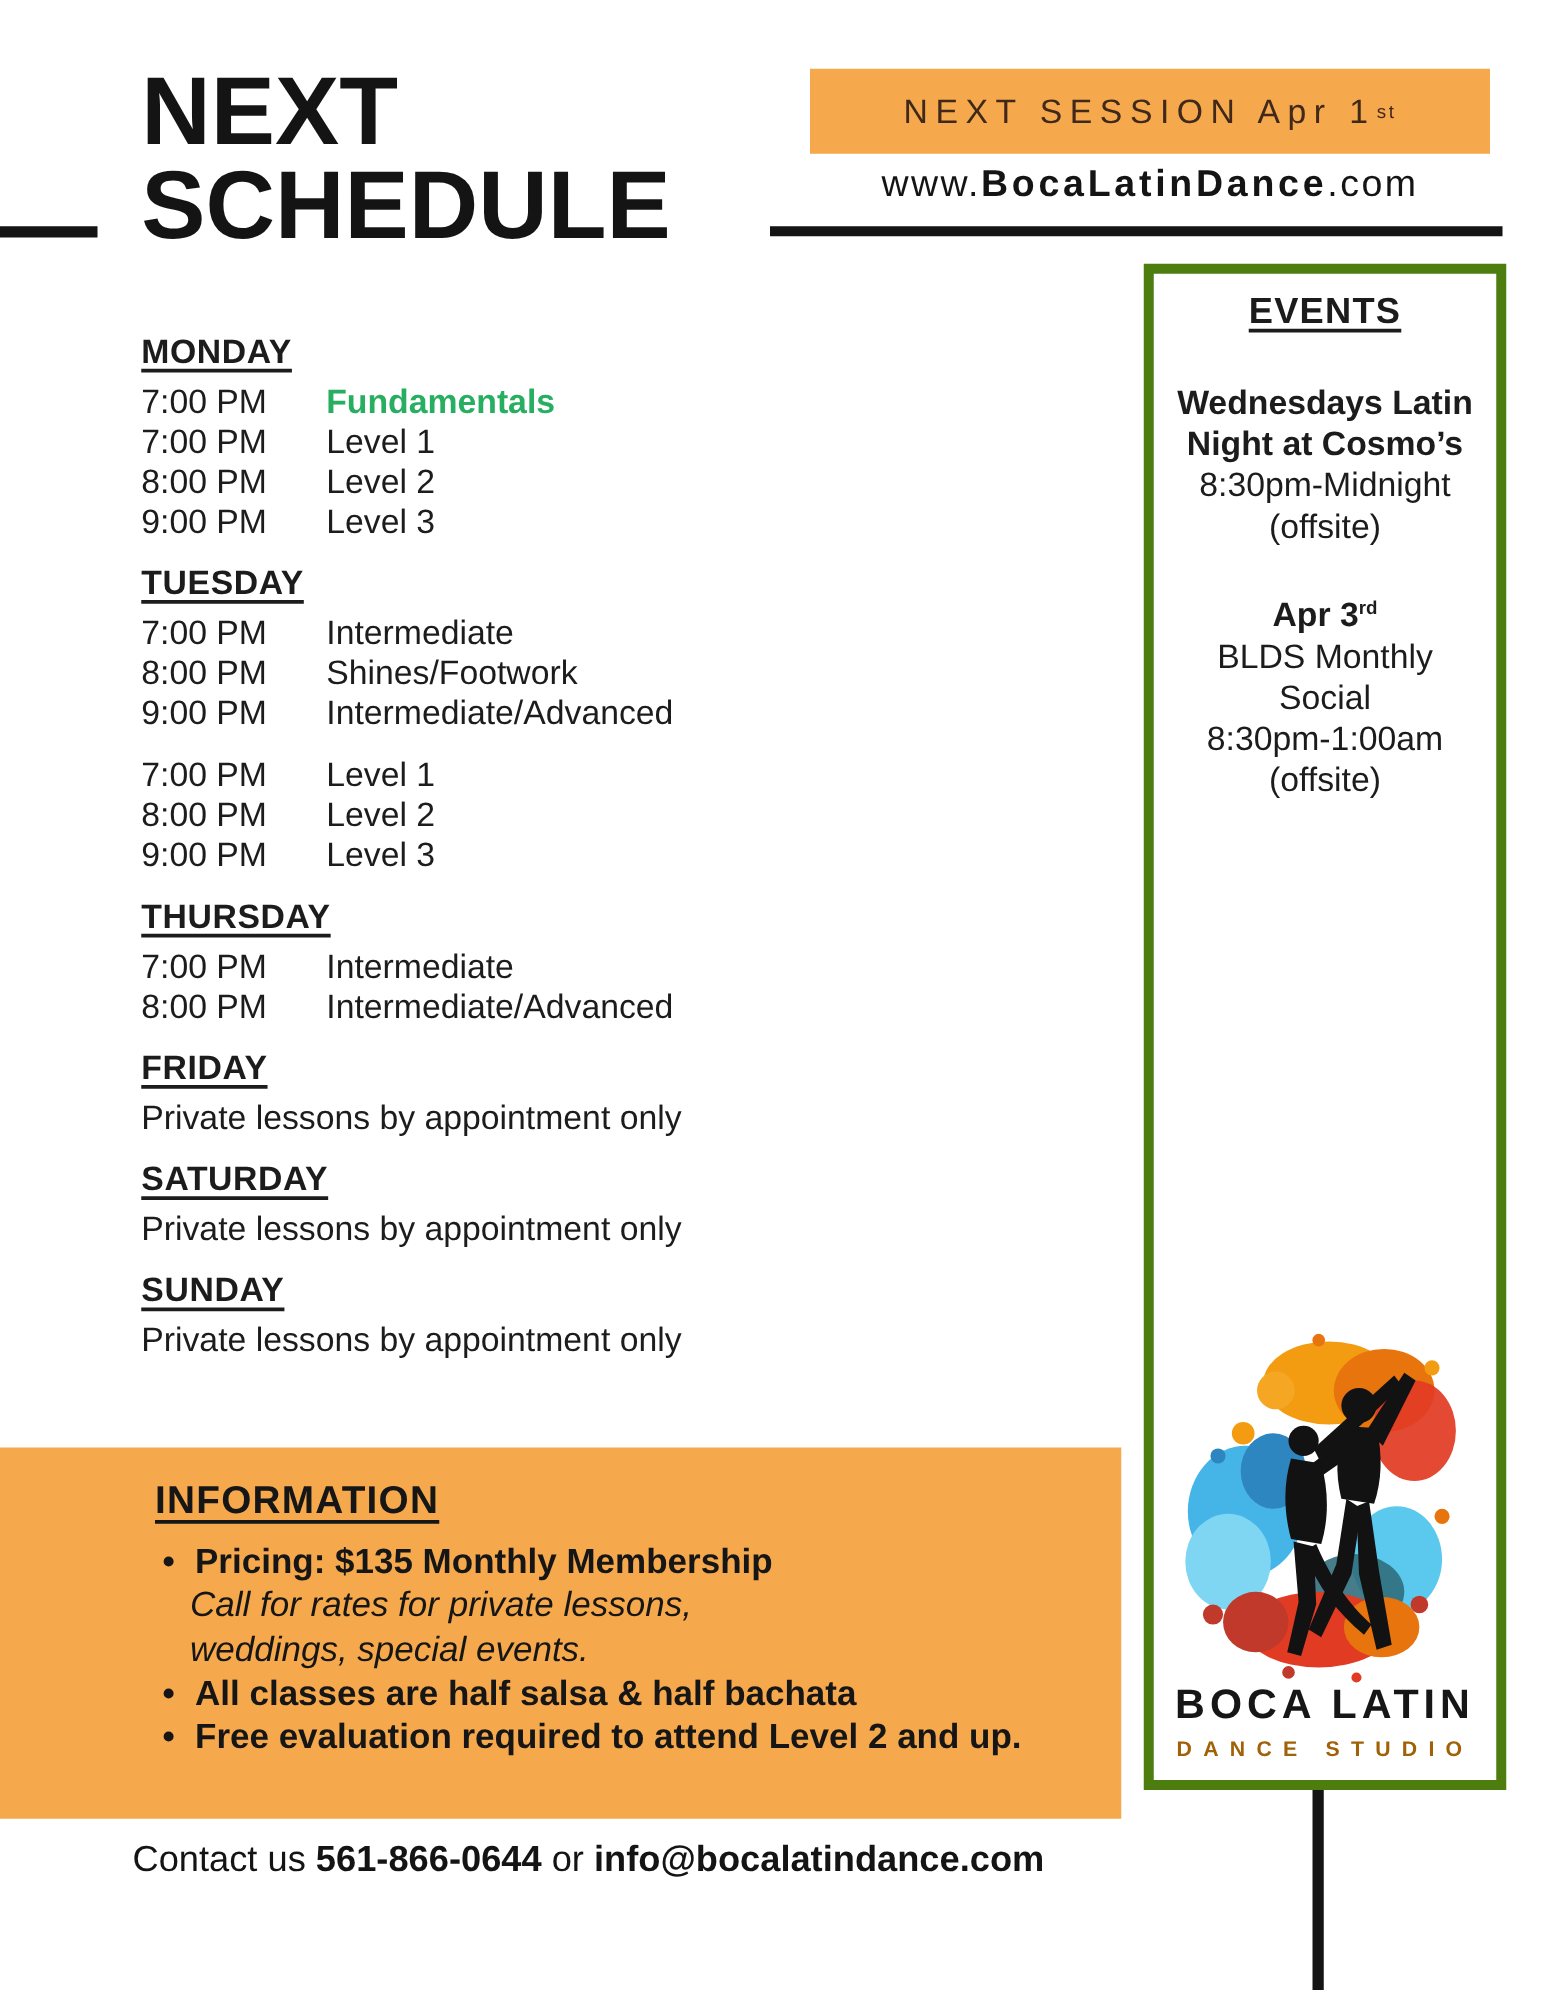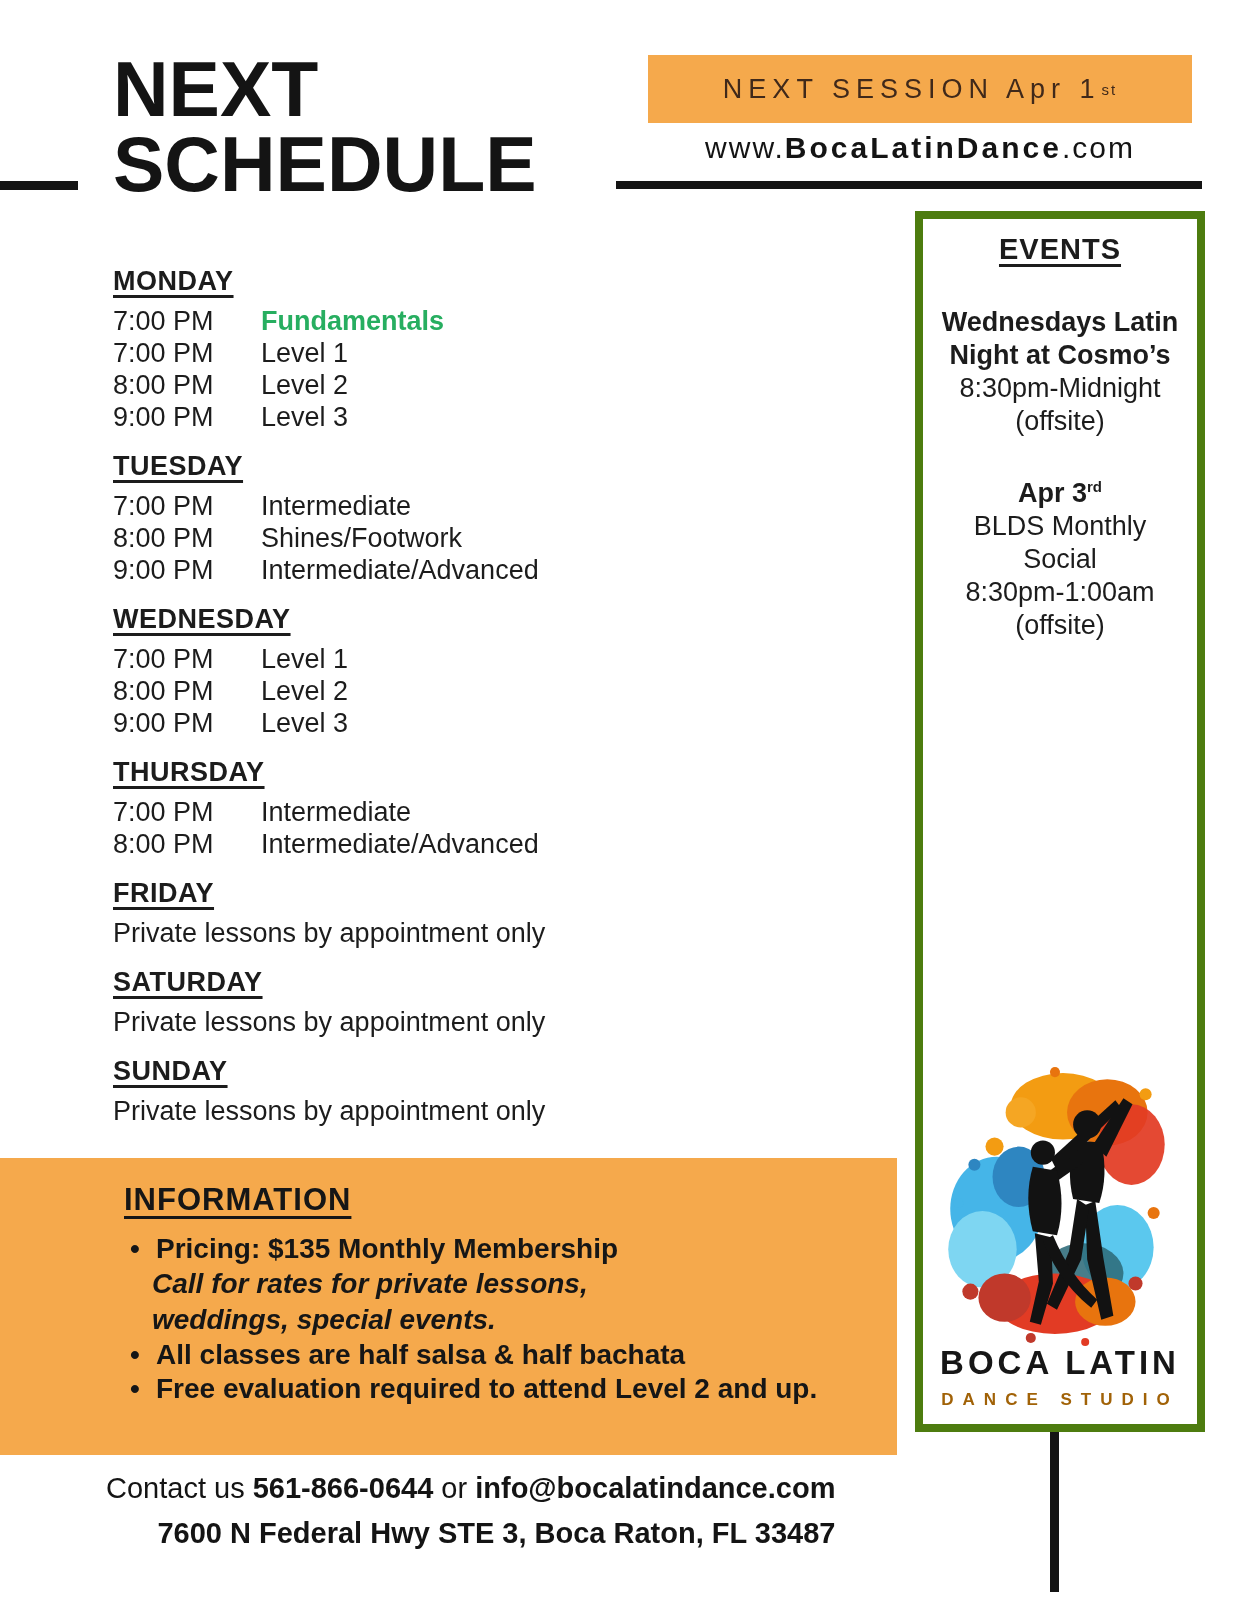--- a/index.html
+++ b/index.html
@@ -51,21 +51,21 @@
   .logo-tagline{font-size:17px;font-weight:bold;letter-spacing:9px;color:#a16207;margin-top:8px;}
   .pole{position:absolute;left:1050px;top:1432px;width:9px;height:160px;background:#141414;}
   
   .info{position:absolute;left:0;top:1158px;width:897px;height:297px;
         box-sizing:border-box;background:#f5a94c;padding:24px 0 0 124px;color:#161616;}
   .info-heading{font-size:31px;font-weight:bold;letter-spacing:1px;display:inline-block;
             text-decoration:underline;text-decoration-thickness:3px;text-underline-offset:6px;}
   .info-list{margin-top:14px;width:720px;font-size:28px;font-weight:bold;}
   .info-item{position:relative;padding-left:32px;line-height:34px;}
   .info-item::before{content:"\2022";position:absolute;left:6px;}
-  .info-sub{font-style:italic;font-weight:bold;line-height:36px;padding-left:28px;}
+  .info-sub{font-style:italic;font-weight:normal;line-height:36px;padding-left:28px;}
   
   .contact{position:absolute;left:106px;top:1466px;font-size:29px;line-height:45px;
            color:#141414;white-space:nowrap;}
   .contact .b{font-weight:bold;text-align:right;}
 </style>
 </head>
 <body>
 
 <div class="page">
 
@@ -117,21 +117,20 @@
         <span class="time">8:00 PM</span>
         <span class="label">Shines/Footwork</span>
       </div>
       <div class="class-row">
         <span class="time">9:00 PM</span>
         <span class="label">Intermediate/Advanced</span>
       </div>
     </section>
 
     <section class="day">
-      <div class="day-name-wrap"><h3 class="day-name">WEDNESDAY</h3></div>
       <div class="class-row">
         <span class="time">7:00 PM</span>
         <span class="label">Level 1</span>
       </div>
       <div class="class-row">
         <span class="time">8:00 PM</span>
         <span class="label">Level 2</span>
       </div>
       <div class="class-row">
         <span class="time">9:00 PM</span>
@@ -241,16 +240,15 @@
       <div class="info-sub">weddings, special events.</div>
       <div class="info-item">All classes are half salsa &amp; half bachata</div>
       <div class="info-item">Free evaluation required to attend Level 2 and up.</div>
     </div>
   </div>
 
   <div class="contact">
     <div>
       <span>Contact us </span><span class="b">561-866-0644</span><span> or </span><span class="b">info@bocalatindance.com</span>
     </div>
-    <div class="b">7600 N Federal Hwy STE 3, Boca Raton, FL 33487</div>
   </div>
 
 </div>
 
 </body></html>

